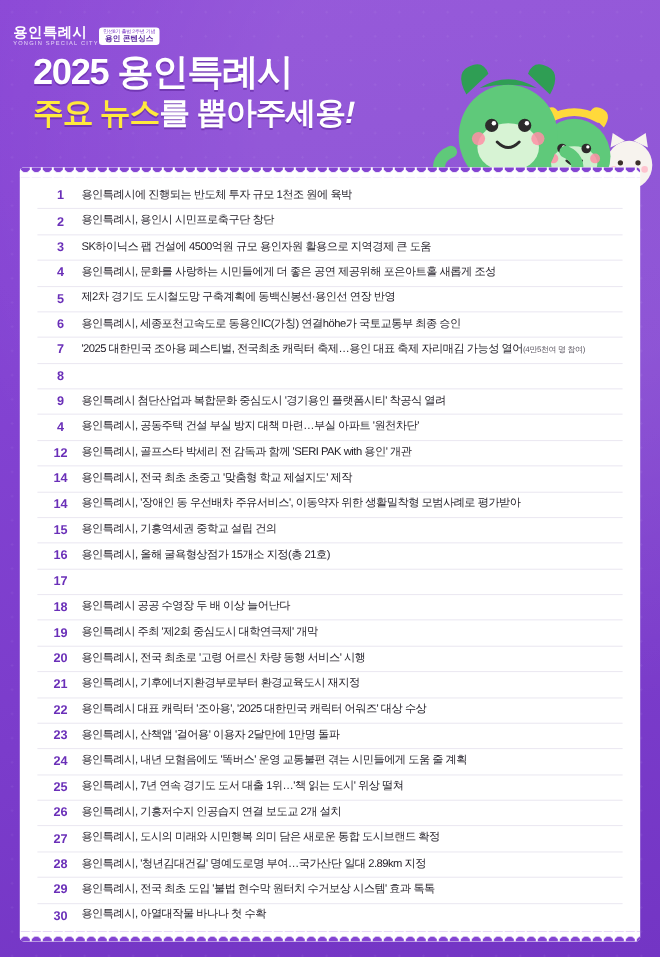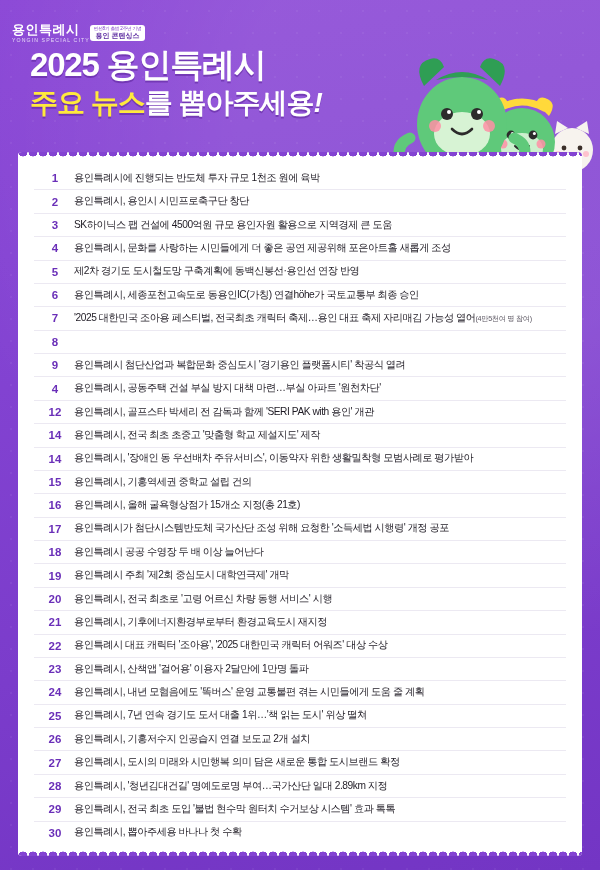--- a/index.html
+++ b/index.html
@@ -314,21 +314,20 @@
       <div class="row">
         <div class="num">15</div>
         <div class="txt">용인특례시, 기흥역세권 중학교 설립 건의</div>
       </div>
       <div class="row">
         <div class="num">16</div>
         <div class="txt">용인특례시, 올해 굴욕형상점가 15개소 지정(총 21호)</div>
       </div>
       <div class="row">
         <div class="num">17</div>
-        <div class="txt">용인특례시가 첨단시스템반도체 국가산단 조성 위해 요청한 '소득세법 시행령' 개정 공포</div>
       </div>
       <div class="row">
         <div class="num">18</div>
         <div class="txt">용인특례시 공공 수영장 두 배 이상 늘어난다</div>
       </div>
       <div class="row">
         <div class="num">19</div>
         <div class="txt">용인특례시 주최 '제2회 중심도시 대학연극제' 개막</div>
       </div>
       <div class="row">
@@ -366,18 +365,18 @@
       <div class="row">
         <div class="num">28</div>
         <div class="txt">용인특례시, '청년김대건길' 명예도로명 부여…국가산단 일대 2.89km 지정</div>
       </div>
       <div class="row">
         <div class="num">29</div>
         <div class="txt">용인특례시, 전국 최초 도입 '불법 현수막 원터치 수거보상 시스템' 효과 톡톡</div>
       </div>
       <div class="row">
         <div class="num">30</div>
-        <div class="txt">용인특례시, 뽑아주세용 바나나 첫 수확</div>
+        <div class="txt">용인특례시, 아열대작물 바나나 첫 수확</div>
       </div>
 
     </div>
   </div>
 </div>
 
 </body></html>

